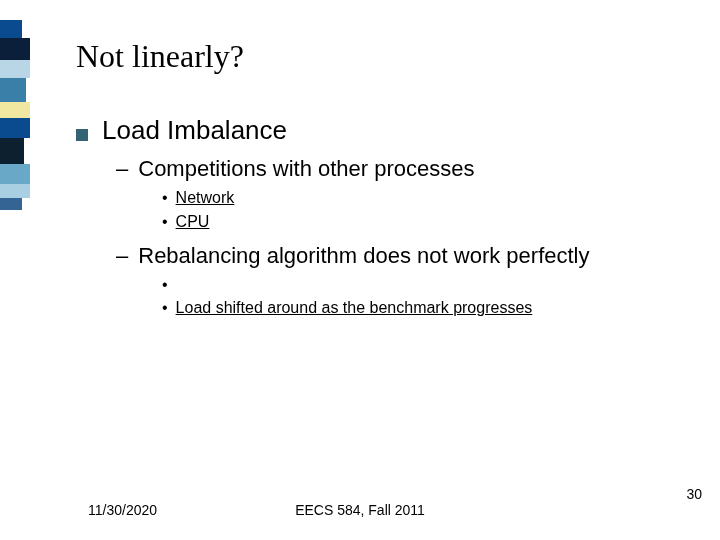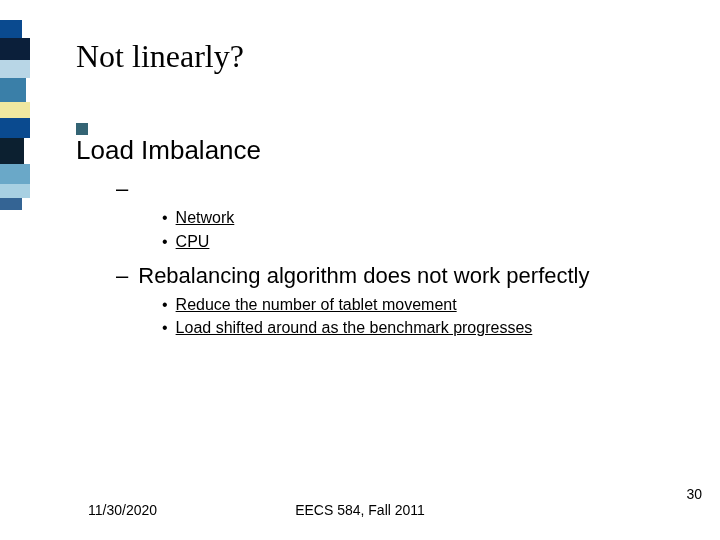--- a/index.html
+++ b/index.html
@@ -35,23 +35,22 @@
     font-weight: normal;
     color: #000000;
     margin: 0 0 40px 0;
   }
   .body {
     font-family: Arial, Helvetica, sans-serif;
     color: #000000;
   }
   .level1 {
     display: flex;
-    align-items: flex-start;
+    align-items: center;
     margin-bottom: 10px;
-    flex-direction: column;
   }
   .level1 .bullet-square {
     width: 12px;
     height: 12px;
     background: #346474;
     flex-shrink: 0;
     margin-top: 8px;
     margin-right: 14px;
   }
   .level1 .text {
@@ -142,20 +141,21 @@
 
   <div class="body">
 
     <div class="level1">
       <div class="bullet-square"></div>
       <div class="text">Load Imbalance</div>
     </div>
 
     <div class="level2">
       <div class="dash">–</div>
+      <div class="text">Competitions with other processes</div>
     </div>
 
     <div class="level3">
       <div class="dot">•</div>
       <div class="text">Network</div>
     </div>
 
     <div class="level3">
       <div class="dot">•</div>
       <div class="text">CPU</div>
@@ -163,21 +163,20 @@
 
     <div class="spacer"></div>
 
     <div class="level2">
       <div class="dash">–</div>
       <div class="text">Rebalancing algorithm does not work perfectly</div>
     </div>
 
     <div class="level3">
       <div class="dot">•</div>
-      <div class="text">Reduce the number of tablet movement</div>
     </div>
 
     <div class="level3">
       <div class="dot">•</div>
       <div class="text">Load shifted around as the benchmark progresses</div>
     </div>
 
   </div>
 </div>
 

